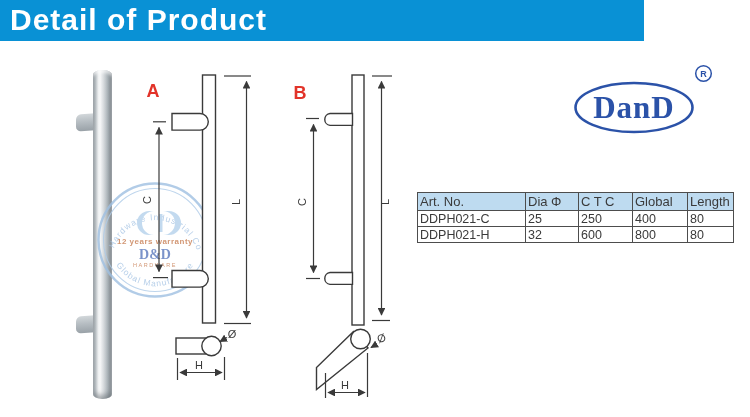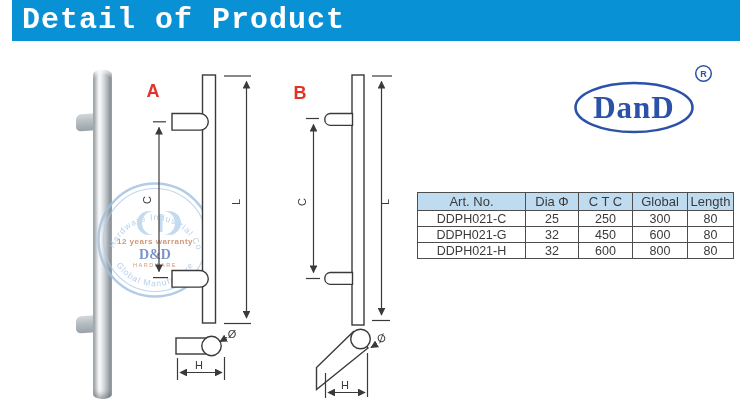--- a/index.html
+++ b/index.html
@@ -10,23 +10,22 @@
     --line_color:#3a3a3a;
     --wm_blue:#a6c4e4;
     --wm_orange:#c77d52;
   }
   html,body{margin:0;padding:0;}
   body{
     width:750px;height:417px;position:relative;overflow:hidden;
     background:#ffffff;font-family:"Liberation Sans",sans-serif;
   }
   .banner{
-    position:absolute;left:12px;top:0;width:728px;height:41px;
+    position:absolute;left:0;top:0;width:644px;height:41px;
     background:var(--banner_bg);
-    font-family:Liberation Mono, monospace;
   }
   .banner .title{
     color:#ffffff;font-size:30px;font-weight:bold;letter-spacing:1px;
     line-height:40px;padding-left:10px;white-space:nowrap;
   }
   
   .photo-tube{
     position:absolute;left:93px;top:70px;width:19px;height:329px;
     border-radius:9px/5px;
     background:linear-gradient(90deg,#878f95 0%,#aab2b7 7%,#eff1f2 28%,#f6f7f8 38%,#d6dadd 56%,#aeb6bb 76%,#858d93 96%);
@@ -38,21 +37,21 @@
     background:linear-gradient(180deg,#d2d7da 0%,#b6bdc2 45%,#99a1a7 100%);
     transform:skewY(-4deg);
   }
   .photo-stub.top{top:114px;}
   .photo-stub.bottom{top:316px;}
   
   .spec-table-wrap{position:absolute;left:417px;top:192px;}
   table.spec{border-collapse:collapse;table-layout:fixed;width:316px;
     font-family:"Liberation Sans",sans-serif;font-size:12.5px;color:#3a3a3a;}
   table.spec th,table.spec td{
-    border:1px solid #4d4d4d;text-align:center;padding:0 2px;
+    border:1px solid #4d4d4d;text-align:left;padding:0 2px;
     overflow:hidden;white-space:nowrap;
   }
   table.spec th{background:var(--table_header_bg);height:17px;font-weight:normal;font-size:13px;}
   table.spec td{height:15px;}
   
   svg.overlay{position:absolute;left:0;top:0;pointer-events:none;}
   .lineart{stroke:var(--line_color);stroke-width:1.4;fill:#ffffff;}
   .dimline{stroke:var(--line_color);stroke-width:1.2;fill:none;}
   .dimtext{fill:var(--line_color);font-family:"Liberation Sans",sans-serif;font-size:11px;}
   .redlabel{fill:var(--label_red);font-family:"Liberation Sans",sans-serif;font-size:18px;font-weight:bold;}
@@ -93,28 +92,21 @@
           <th>C T C</th>
           <th>Global</th>
           <th>Length</th>
         </tr>
       </thead>
     <tbody>
         <tr>
           <td>DDPH021-C</td>
           <td>25</td>
           <td>250</td>
-          <td>300</td>
-          <td>80</td>
-        </tr>
-        <tr>
-          <td>DDPH021-G</td>
-          <td>32</td>
-          <td>450</td>
-          <td>600</td>
+          <td>400</td>
           <td>80</td>
         </tr>
         <tr>
           <td>DDPH021-H</td>
           <td>32</td>
           <td>600</td>
           <td>800</td>
           <td>80</td>
         </tr>
       </tbody>

